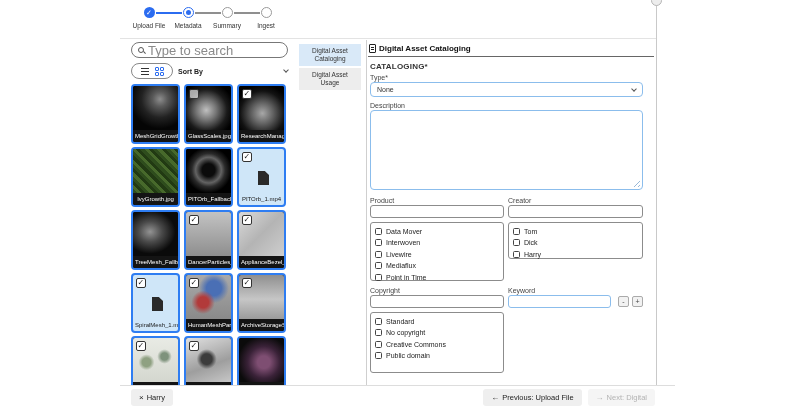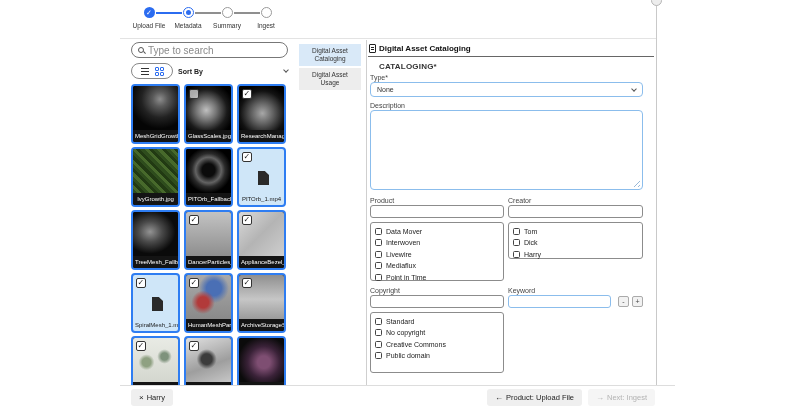--- a/index.html
+++ b/index.html
@@ -25,21 +25,21 @@
   .top-divider { position:absolute; left:120px; top:38px; width:536px; height:1px; background:#e3e3e3; }
   .v-divider { position:absolute; left:656px; top:0; width:1px; height:385px; background:#c9c9c9; }
   .splitter-handle { position:absolute; left:651px; top:-5px; width:11px; height:11px; border-radius:50%; background:#ededed; border:1px solid #b5b5b5; }
   .mid-divider { position:absolute; left:366px; top:40px; width:1px; height:345px; background:#cfcfcf; }
   .footer-divider { position:absolute; left:120px; top:385px; width:555px; height:1px; background:#ddd; }
 
   
   .search-box { position:absolute; left:131px; top:42px; width:157px; height:16px; border:1px solid #777; border-radius:9px; display:flex; align-items:center; padding:0 6px; gap:4px; background:#fff; }
   .search-glyph { width:6px; height:6px; border:1px solid #555; border-radius:50%; position:relative; flex:none; }
   .search-glyph::after { content:""; position:absolute; width:3px; height:1px; background:#555; right:-2.5px; bottom:-1px; transform:rotate(45deg); }
-  .search-box input { border:none; outline:none; font-size:10px; width:120px; color:#333; font-family:"Liberation Sans",sans-serif; background:transparent; }
+  .search-box input { border:none; outline:none; font-size:13px; width:120px; color:#333; font-family:"Liberation Sans",sans-serif; background:transparent; }
   .search-box input::placeholder { color:#8a8a8a; }
 
   .view-toggle { position:absolute; left:131px; top:63px; width:42px; height:16px; border:1px solid #888; border-radius:8px; display:flex; align-items:center; justify-content:center; gap:6px; background:#fff; }
   .hamburger { width:8px; height:7px; display:flex; flex-direction:column; justify-content:space-between; }
   .hamburger span { display:block; height:1px; background:#333; }
   .grid-glyph { width:9px; height:9px; display:flex; flex-wrap:wrap; gap:1px; }
   .grid-glyph span { width:4px; height:4px; border:1px solid #2b6cf0; border-radius:1px; }
 
   .sortby { position:absolute; left:178px; top:63px; width:110px; height:16px; display:flex; align-items:center; justify-content:space-between; cursor:default; }
   .sortby-label { font-size:7px; font-weight:bold; color:#222; }
@@ -268,21 +268,21 @@
     <div class="nav-item selected">Digital Asset Cataloging</div>
     <div class="nav-item">Digital Asset Usage</div>
   </div>
 
   <div class="panel-title">
     <span class="doc-outline"></span>
     <span class="panel-title-text">Digital Asset Cataloging</span>
   </div>
   <div class="panel-title-rule"></div>
 
-  <div class="flabel section" style="left:370px; top:62px;margin-left:9px;">CATALOGING*</div>
+  <div class="flabel section" style="left:370px; top:62px;">CATALOGING*</div>
 
   <div class="flabel" style="left:370px; top:74px;">Type*</div>
   <div class="select">
     <span>None</span>
     <span class="chev"></span>
   </div>
 
   <div class="flabel" style="left:370px; top:102px;">Description</div>
   <div class="textarea">
     <span class="resize-handle"></span>
@@ -366,21 +366,21 @@
   <div class="mini-btn" style="left:632px; top:296px;">+</div>
 
   <div class="footer-divider"></div>
   <button class="btn btn-cancel">
     <span class="glyph">×</span>
     <span>Harry</span>
   </button>
   <div class="footer-right">
     <button class="btn">
       <span class="glyph">←</span>
-      <span>Product: Upload File</span>
+      <span>Previous: Upload File</span>
     </button>
     <button class="btn disabled">
       <span class="glyph">→</span>
-      <span>Next: Ingest</span>
+      <span>Next: Digital</span>
     </button>
   </div>
 
 </div>
 
 </body></html>

